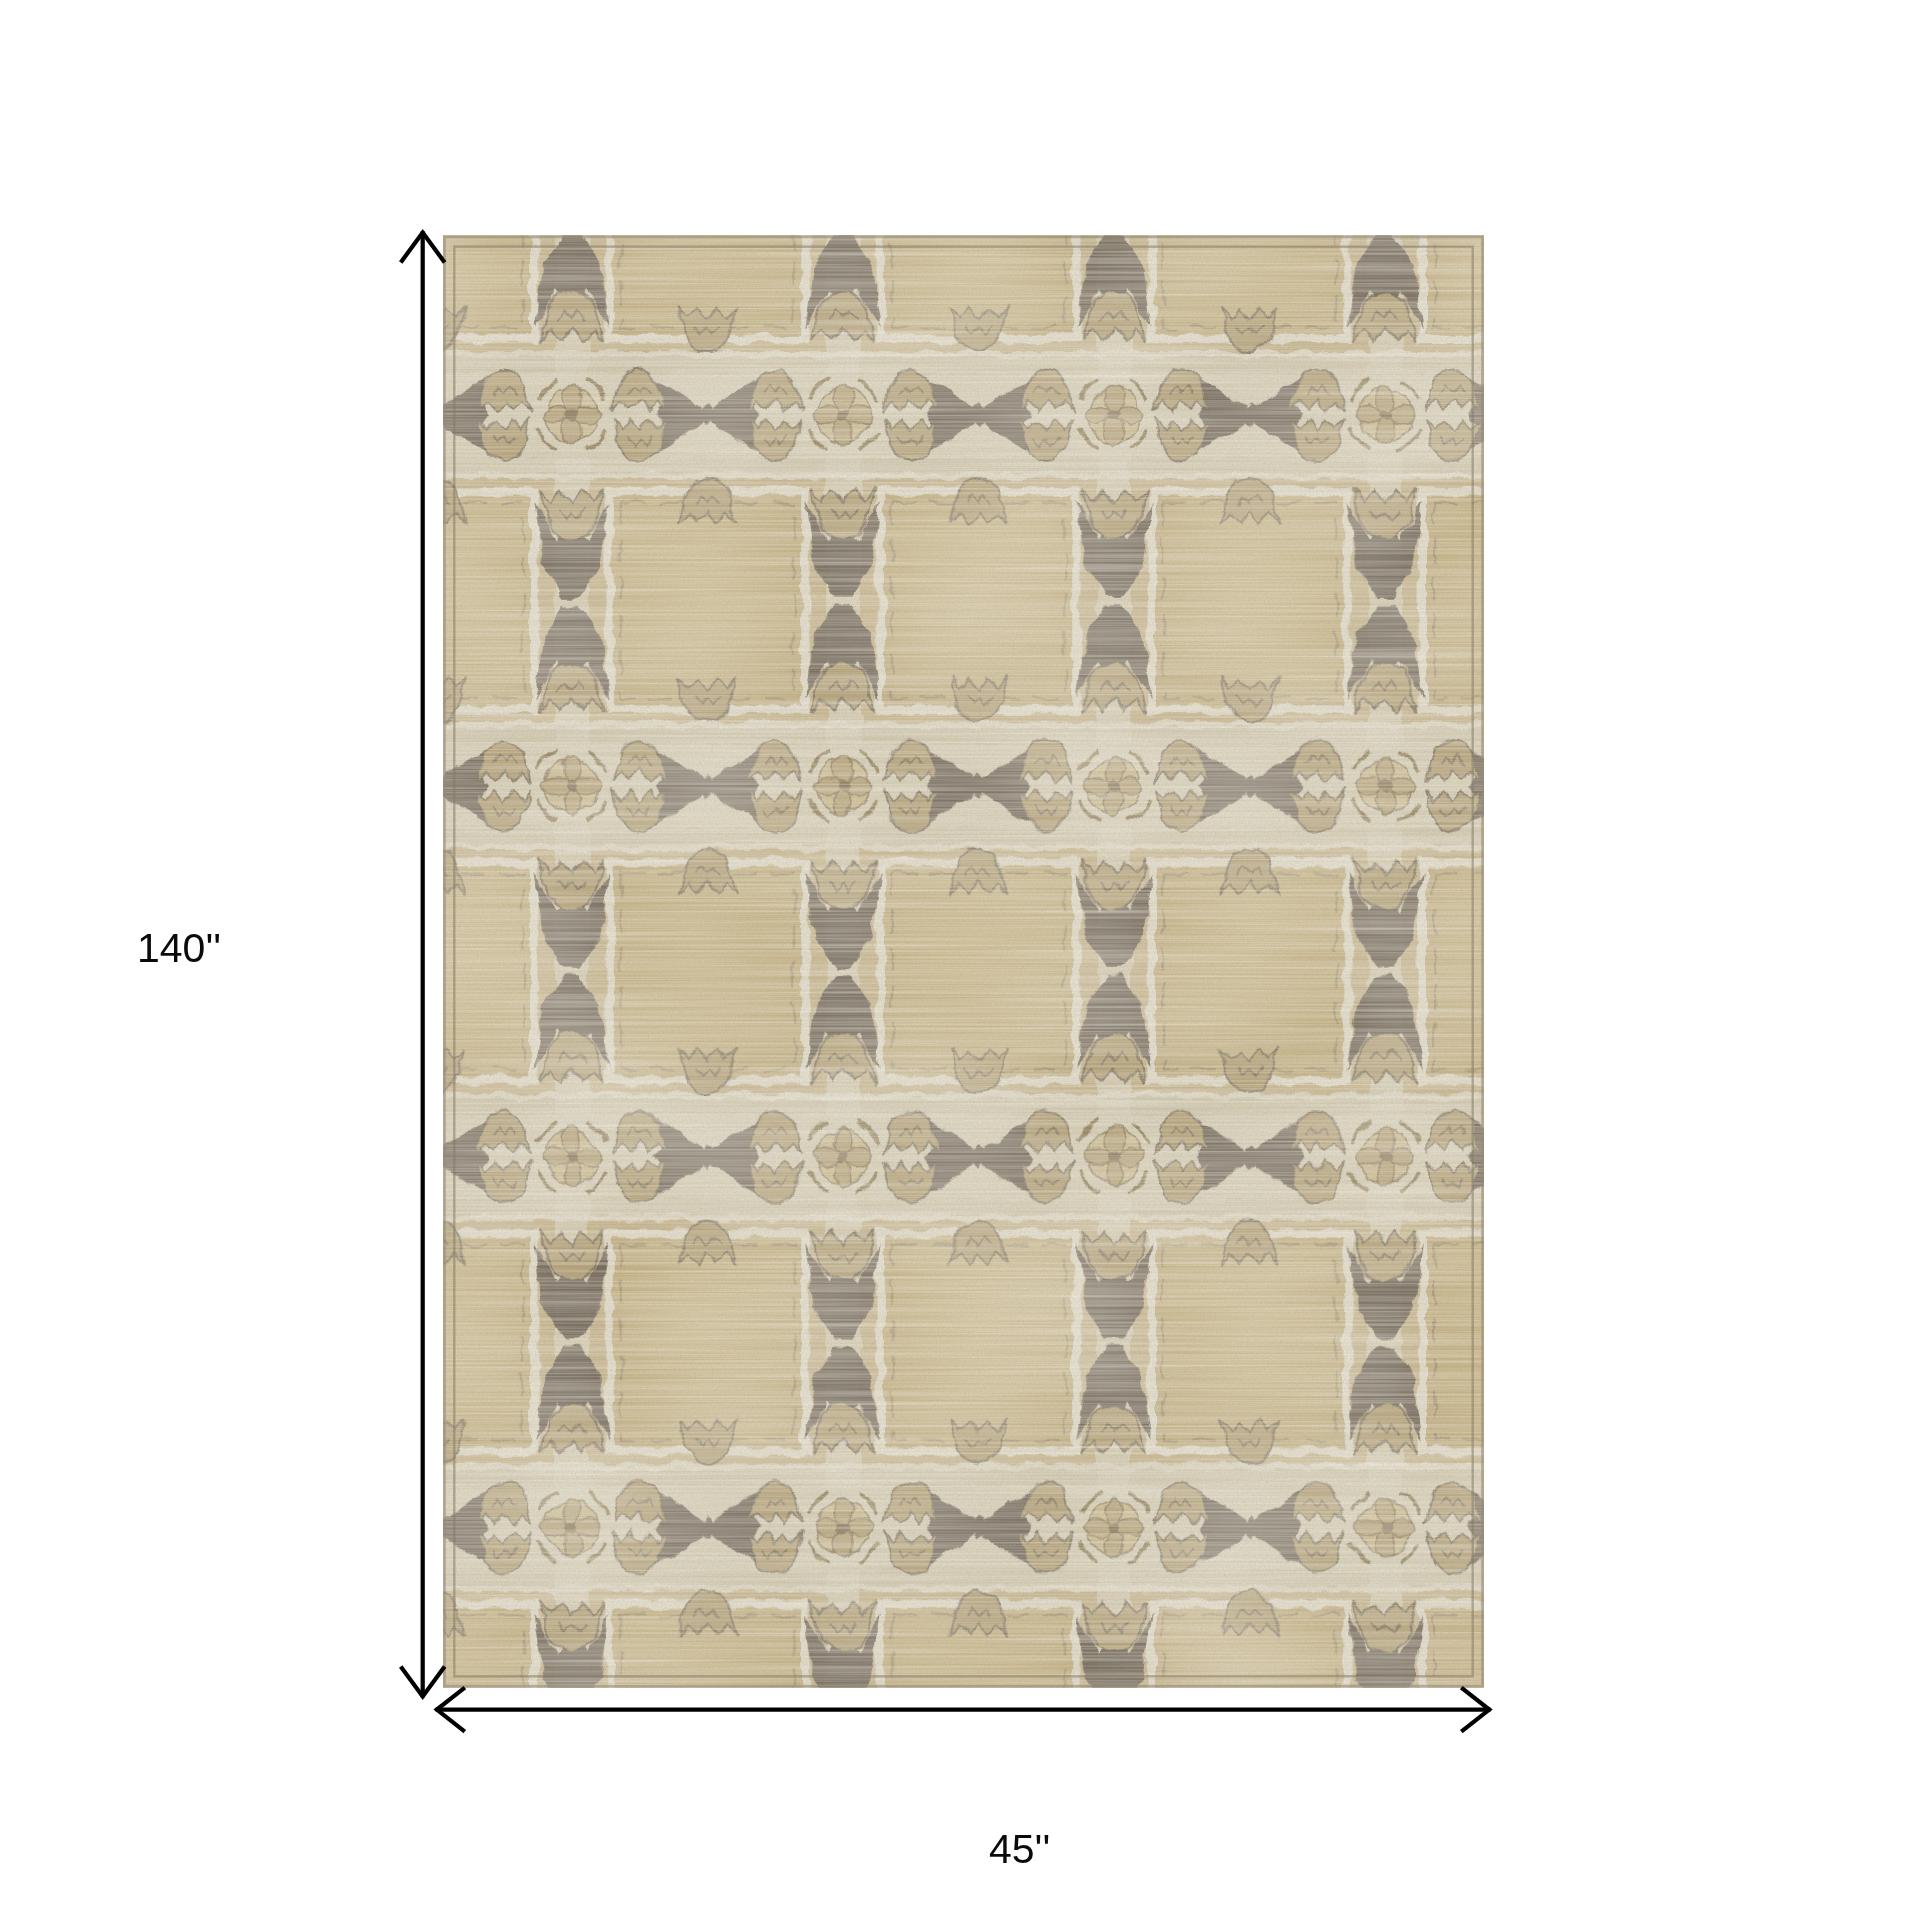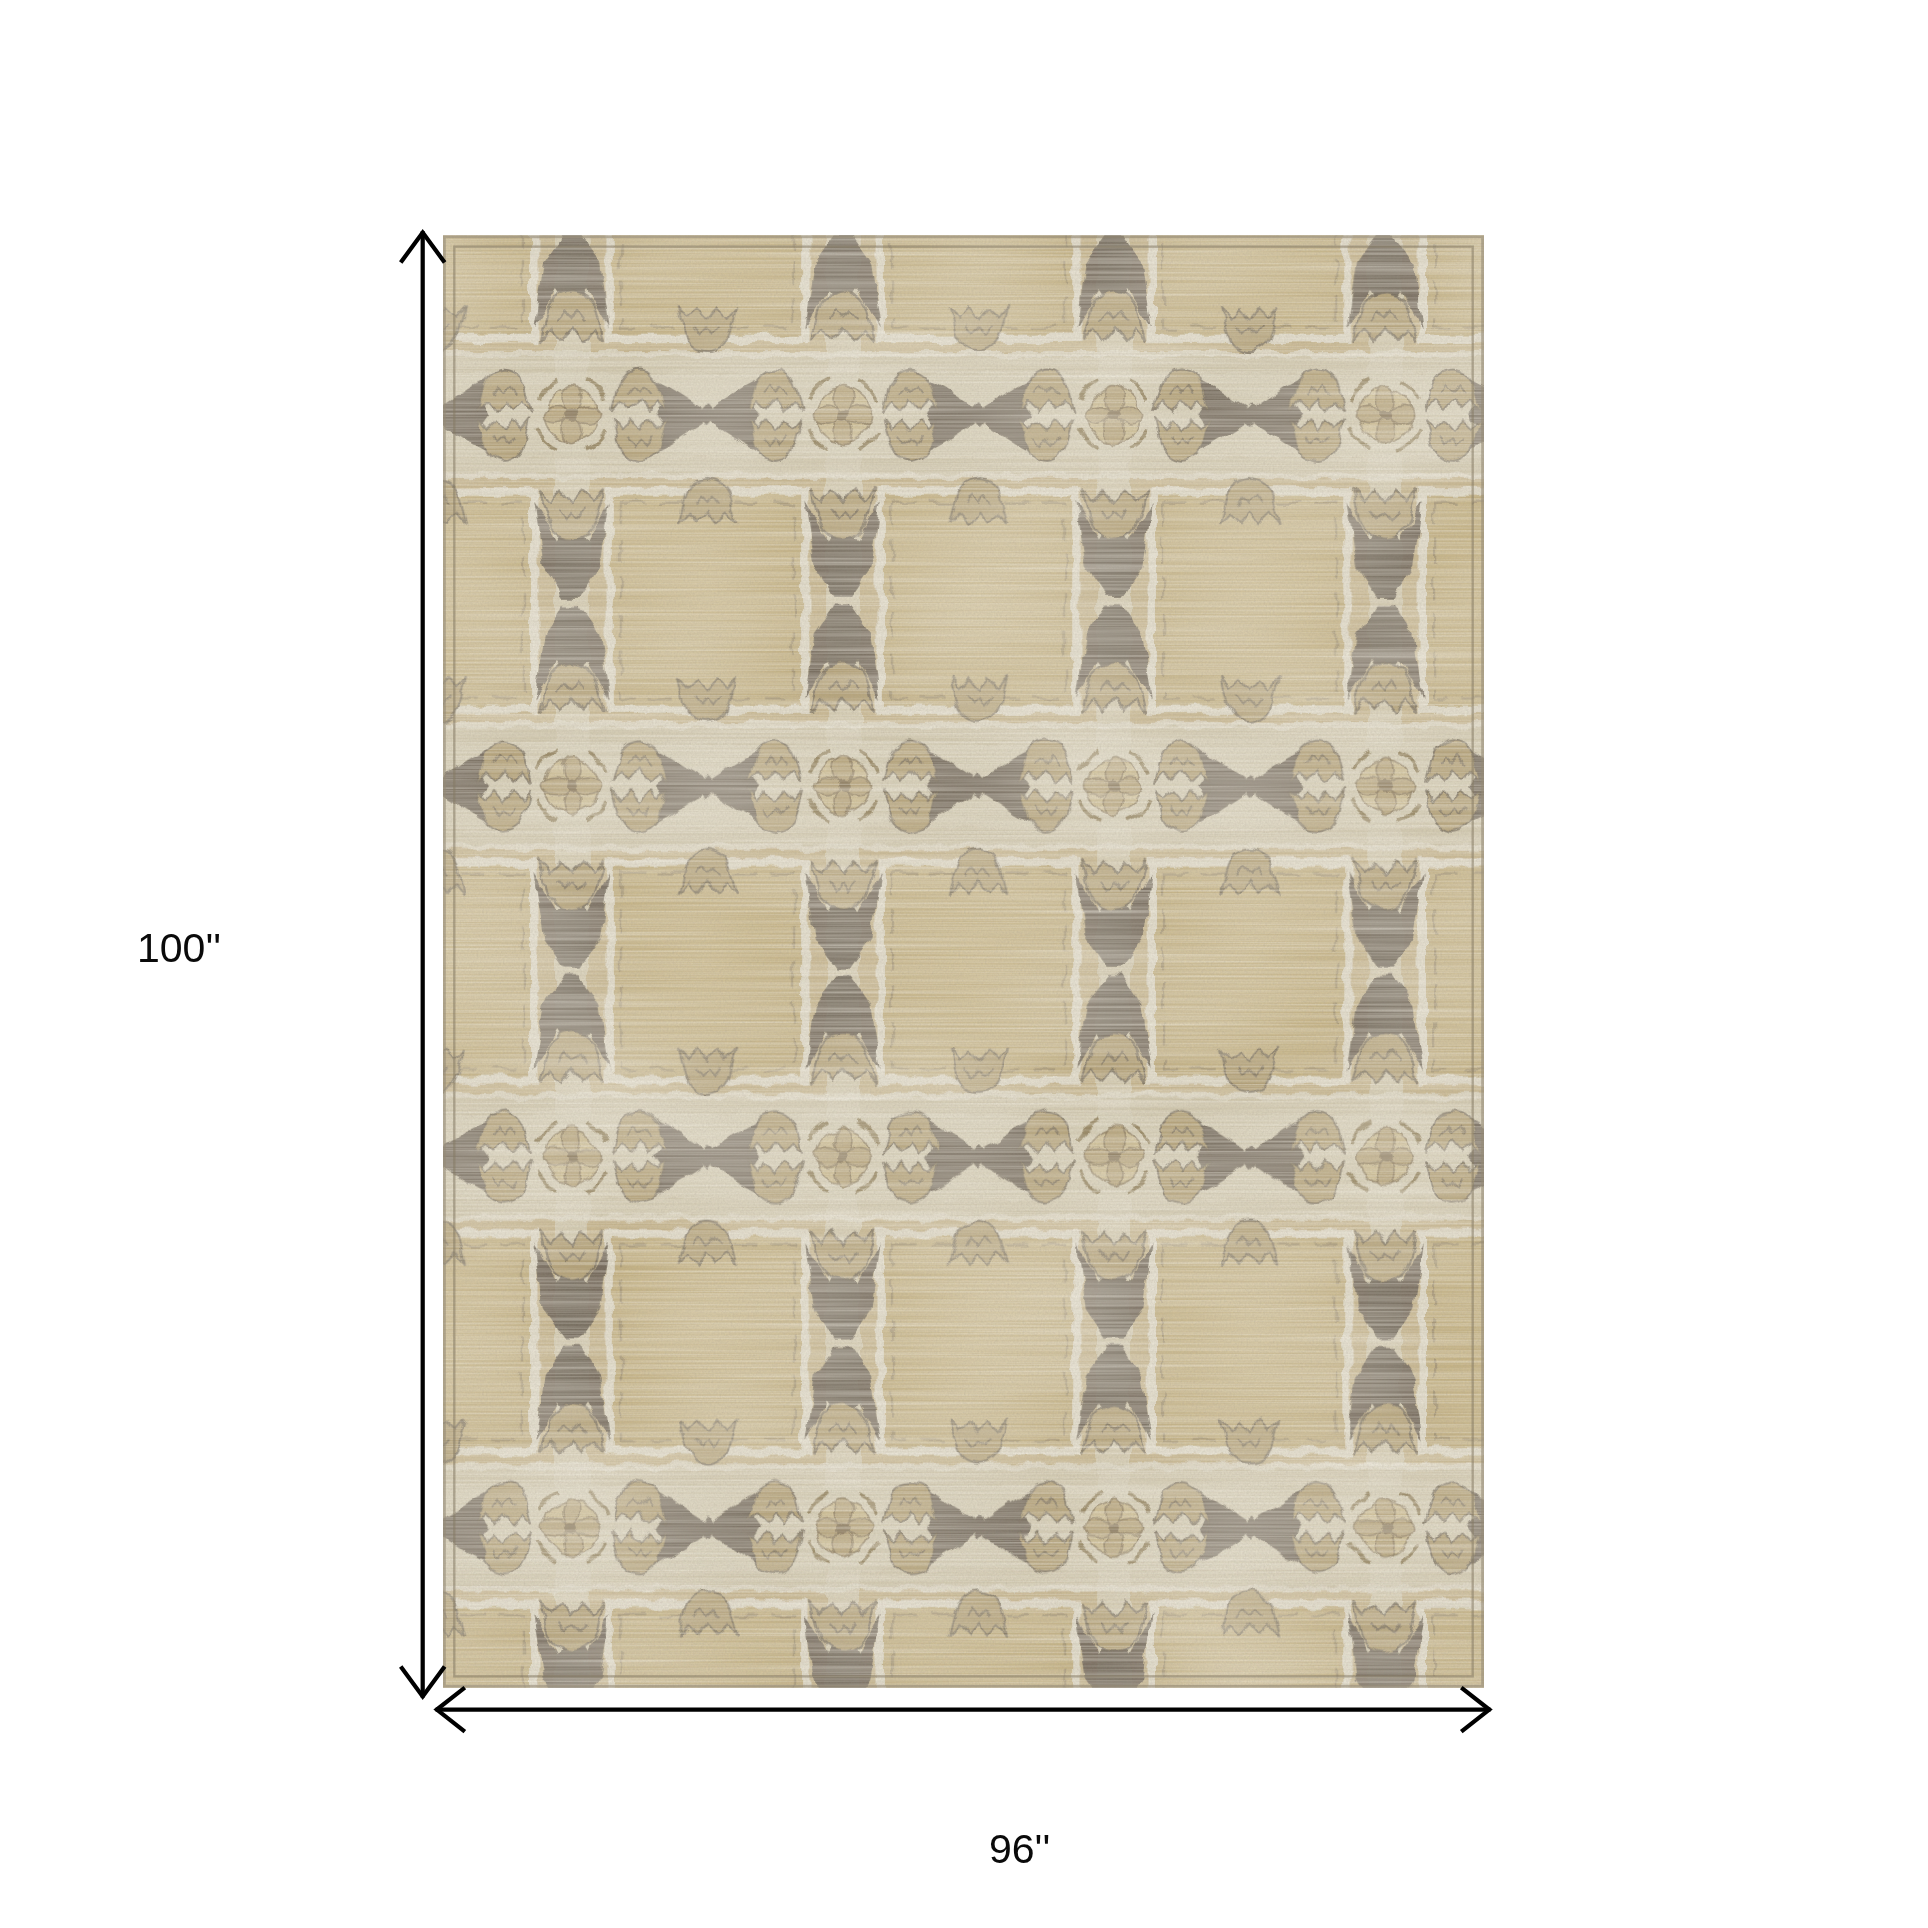--- a/index.html
+++ b/index.html
@@ -170,17 +170,17 @@
       </g>
 
       <g>
         <line x1="465" y1="1816" x2="1581" y2="1816"></line>
         <polyline points="492,1794 464,1816 492,1838"></polyline>
         <polyline points="1554,1794 1582,1816 1554,1838"></polyline>
       </g>
     </g>
   </svg>
 
-  <div class="dim-label vertical">100''</div>
-  <div class="dim-label horizontal">96''</div>
+  <div class="dim-label vertical">140''</div>
+  <div class="dim-label horizontal">45''</div>
 
 </div>
 
 
 </body></html>

